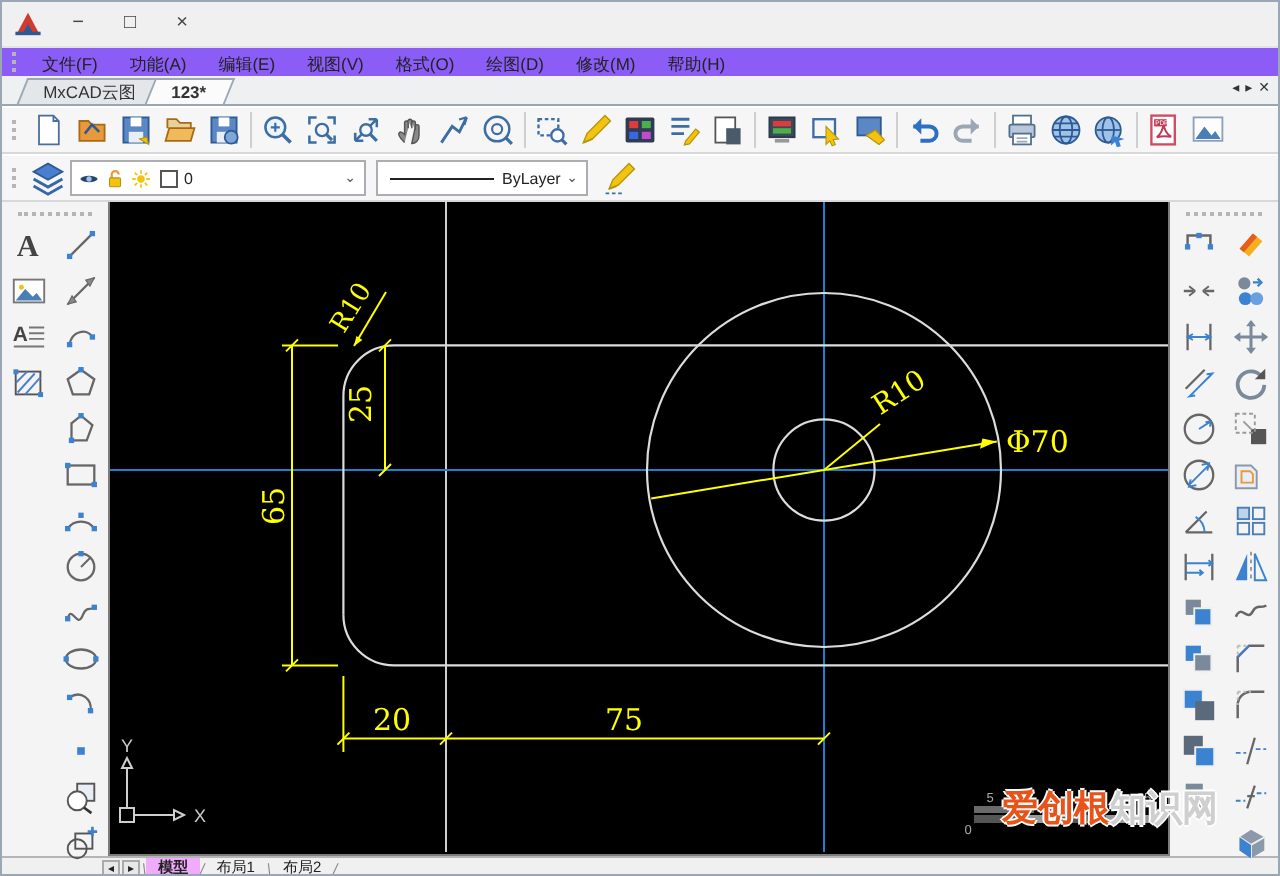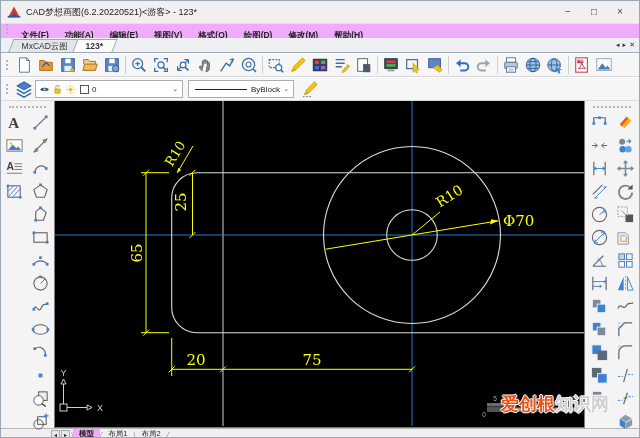--- a/index.html
+++ b/index.html
@@ -6,21 +6,21 @@
   *{box-sizing:border-box;}
   .app{position:relative;width:640px;height:438px;background:#f0f0f0;
        font-family:"Liberation Sans","DejaVu Sans",sans-serif;overflow:hidden;
        border:1px solid #9aa7b5;}
   
   .titlebar{height:22px;display:flex;align-items:center;padding:0 6px;background:#f0f0f0;}
   .titlebar .appicon{width:14px;height:14px;margin-right:5px;flex:0 0 auto;}
   .titlebar .title{font-size:9px;color:#222;flex:1;white-space:nowrap;}
   .winbtn{width:26px;height:16px;text-align:center;font-size:10px;line-height:16px;color:#444;cursor:default;}
   
-  .menubar{height:15px;display:flex;border-top:1px solid #e2e2e2;background:#f0abfc;padding-left:2px;font-weight:bold;}
+  .menubar{height:15px;display:flex;align-items:center;border-top:1px solid #e2e2e2;background:#8b5cf6;padding-left:2px;}
   .grip-v{width:4px;height:10px;border-left:2px dotted #b5b5b5;margin:0 3px;}
   .menu-item{font-size:8.5px;color:#222;padding:0 8px;line-height:15px;}
   
   .doctabs{height:15px;background:#eef0f2;border-bottom:1px solid #9aa7b5;display:flex;align-items:flex-end;padding-left:10px;position:relative;}
   .dtab{height:13px;padding:0 10px;font-size:8.5px;line-height:13px;color:#333;background:#e4e7ea;
         border:1px solid #9aa7b5;border-bottom:none;transform:skewX(-22deg);margin-right:-4px;}
   .dtab>span{display:inline-block;transform:skewX(22deg);}
   .dtab.active{background:#fbfbfb;font-weight:bold;z-index:2;}
   .dtab-nav{position:absolute;right:4px;top:2px;display:flex;gap:3px;}
   .dtab-nav span{font-size:7px;color:#333;line-height:10px;}
@@ -67,21 +67,20 @@
 <div class="app">
 
   <div class="titlebar">
     <span class="appicon">
       <svg viewBox="0 0 20 20">
           <path d="M2 17L10 2l8 15z" fill="#d23a2e"></path>
           <path d="M6 17l4-7 4 7z" fill="#2d5a94"></path>
           <rect x="1" y="15.5" width="18" height="2.5" fill="#2d5a94"></rect>
         </svg>
     </span>
-    <span class="title">CAD梦想画图(6.2.20220521)&lt;游客&gt; - 123*</span>
     <span class="winbtn">−</span>
     <span class="winbtn">□</span>
     <span class="winbtn">×</span>
   </div>
 
   <div class="menubar">
     <span class="grip-v"></span>
     <span id="menu-items"><span class="menu-item">文件(F)</span><span class="menu-item">功能(A)</span><span class="menu-item">编辑(E)</span><span class="menu-item">视图(V)</span><span class="menu-item">格式(O)</span><span class="menu-item">绘图(D)</span><span class="menu-item">修改(M)</span><span class="menu-item">帮助(H)</span></span>
   </div>
 
@@ -306,21 +305,21 @@
       <span class="mini"><svg viewBox="0 0 20 20">
             <circle cx="10" cy="10" r="3.4" fill="#f2c40f"></circle>
             <path d="M10 2v3.2M10 14.8V18M2 10h3.2M14.8 10H18M4.3 4.3l2.2 2.2M13.5 13.5l2.2 2.2M15.7 4.3l-2.2 2.2M6.5 13.5l-2.2 2.2" stroke="#f2c40f" stroke-width="1.6"></path>
           </svg></span>
       <span class="sw"></span>
       <span>0</span>
       <span class="chev">⌄</span>
     </span>
     <span class="dd" style="width:106px">
       <span class="linetype-line"></span>
-      <span>ByBlock</span>
+      <span>ByLayer</span>
       <span class="chev">⌄</span>
     </span>
     <span class="tbtn">
       <svg viewBox="0 0 20 20">
           <path d="M4 16l2-5L15 2l3 3-9 9z" fill="#f2c40f" stroke="#b8940a" stroke-width="0.8"></path>
           <path d="M4 16l4-1.5" stroke="#b8940a"></path>
           <path d="M2 18.5h2M5.5 18.5h2M9 18.5h2" stroke="#3b6ea5"></path>
         </svg>
     </span>
   </div>

